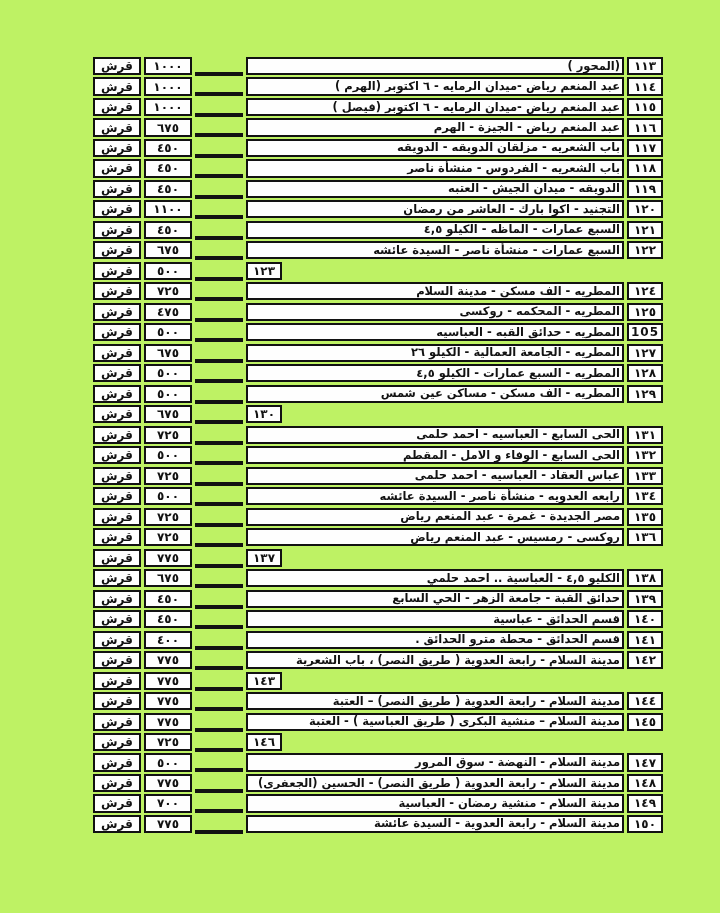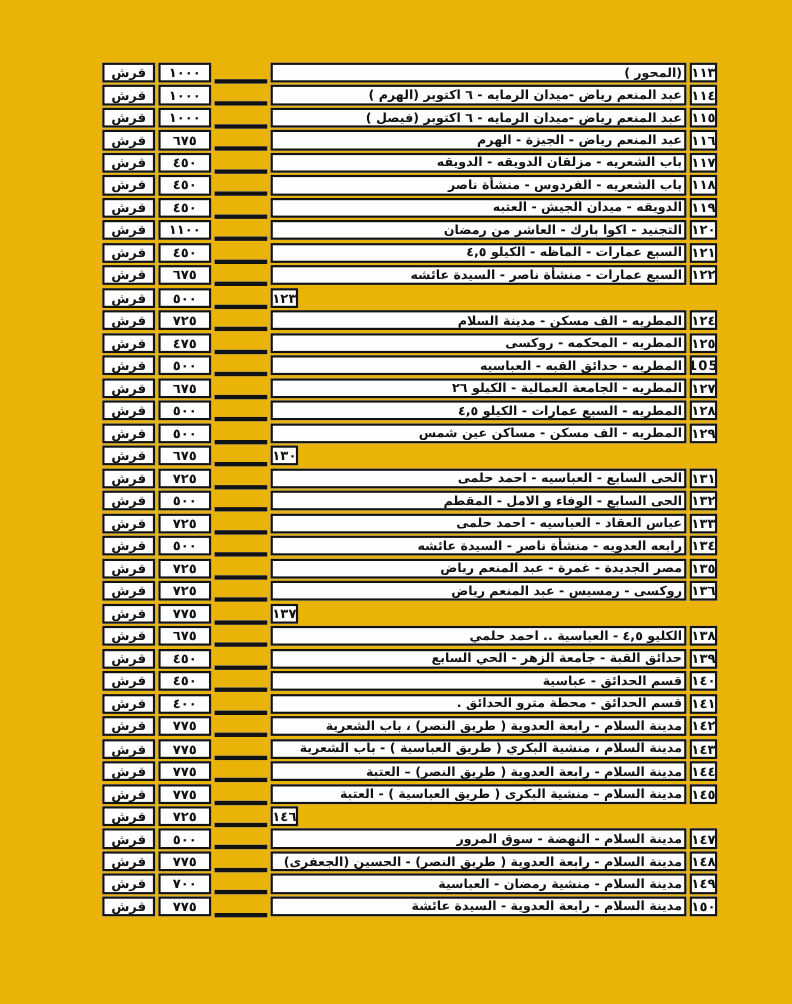--- a/index.html
+++ b/index.html
@@ -1,20 +1,20 @@
 <!DOCTYPE html>
 <html lang="ar"><head>
 <meta charset="utf-8">
 <style>
   html, body { margin: 0; padding: 0; }
   .page {
     position: relative;
     width: 720px;
     height: 913px;
-    background: #eab308;
+    background: #bef264;
     overflow: hidden;
     font-family: "DejaVu Sans", sans-serif;
     text-decoration: underline;
   }
   .fare-table {
     position: absolute;
     left: 93px;
     top: 57px;
     width: 570px;
     display: flex;
@@ -43,21 +43,21 @@
   .c-unit  { width: 48px; }
   .c-fare2 { width: 48px; letter-spacing: 2px; }
   .c-fare1 { width: 48px; letter-spacing: 2px; margin-top: 15px; }
   .c-route {
     width: 378px;
     direction: rtl;
     justify-content: flex-start; 
     padding: 0 2px 1px 2px;
     font-size: 11.5px;
   }
-  .c-no    { width: 25px; letter-spacing: 1px; }
+  .c-no    { width: 36px; letter-spacing: 1px; }
 </style>
 </head>
 <body>
 
 <div class="page">
   <div class="fare-table">
       <div class="row">
         <div class="cell c-unit">قرش</div>
         <div class="cell c-fare2">١٠٠٠</div>
         <div class="cell c-fare1">٩٠٠</div>
@@ -261,21 +261,20 @@
         <div class="cell c-unit">قرش</div>
         <div class="cell c-fare2">٧٧٥</div>
         <div class="cell c-fare1">٧٠٠</div>
         <div class="cell c-route" dir="rtl">مدينة السلام - رابعة العدوية ( طريق النصر) ، باب الشعرية</div>
         <div class="cell c-no">١٤٢</div>
       </div>
       <div class="row">
         <div class="cell c-unit">قرش</div>
         <div class="cell c-fare2">٧٧٥</div>
         <div class="cell c-fare1">٧٠٠</div>
-        <div class="cell c-route" dir="rtl">مدينة السلام ، منشية البكري ( طريق العباسية ) - باب الشعرية</div>
         <div class="cell c-no">١٤٣</div>
       </div>
       <div class="row">
         <div class="cell c-unit">قرش</div>
         <div class="cell c-fare2">٧٧٥</div>
         <div class="cell c-fare1">٧٠٠</div>
         <div class="cell c-route" dir="rtl">مدينة السلام - رابعة العدوية ( طريق النصر) – العتبة</div>
         <div class="cell c-no">١٤٤</div>
       </div>
       <div class="row">

